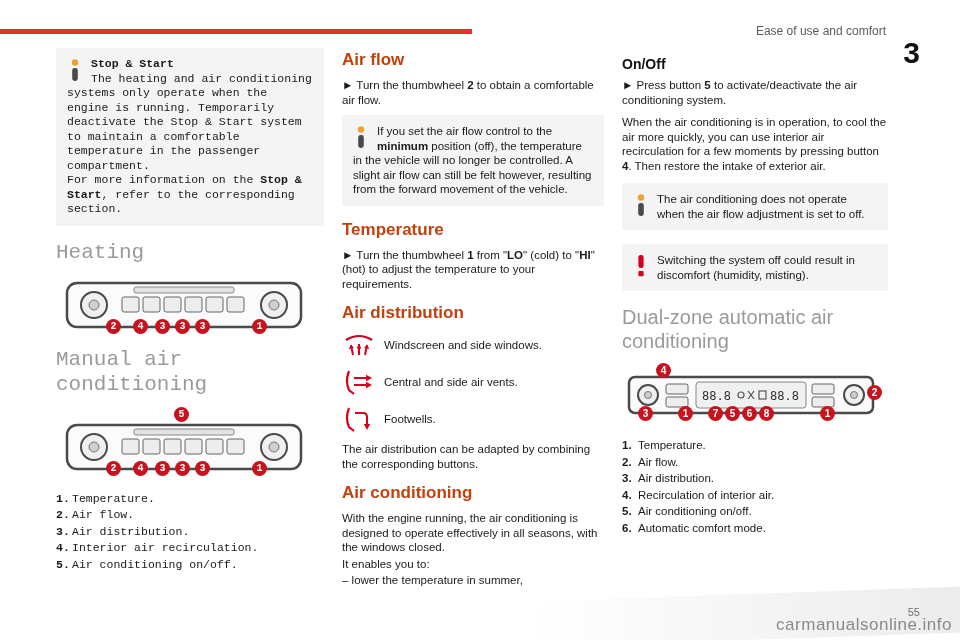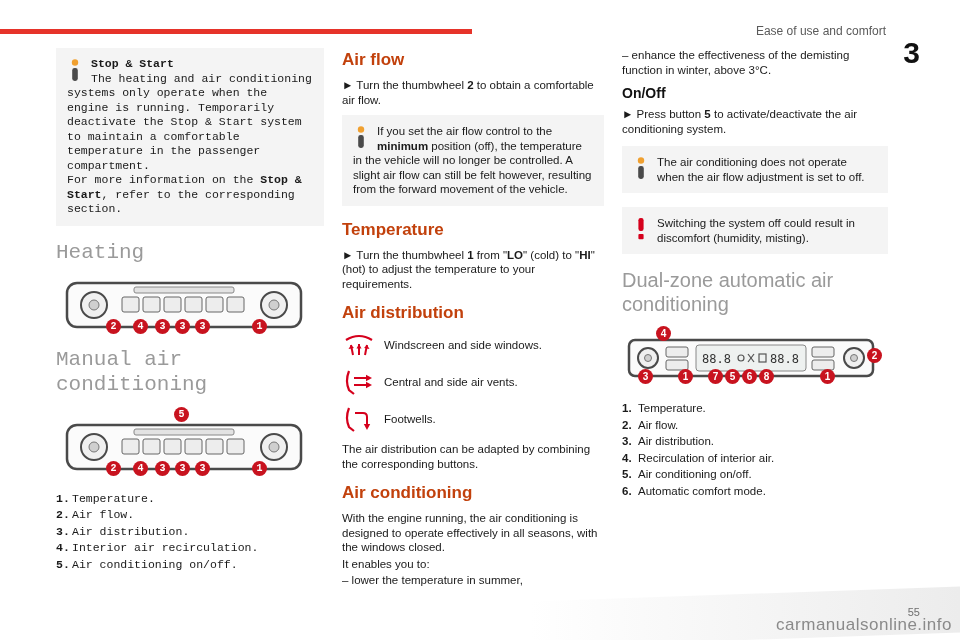--- a/index.html
+++ b/index.html
@@ -189,24 +189,24 @@
   <p class="body" style="margin-top:6px;">The air distribution can be adapted by combining the corresponding buttons.</p>
 
   <div class="h-black" style="margin-top:12px;">Air conditioning</div>
   <p class="body" style="margin-bottom:2px;">With the engine running, the air conditioning is designed to operate effectively in all seasons, with the windows closed.</p>
   <p class="body" style="margin-bottom:2px;">It enables you to:</p>
   <p class="body">–  lower the temperature in summer,</p>
 </div>
 
 <div class="col col3">
 
-  <p class="body">–  enhance the effectiveness of the demisting function in winter, above 3°C.</p>
 
   <div class="h-sub">On/Off</div>
   <p class="body"><span>► Press button </span><b>5</b><span> to activate/deactivate the air conditioning system.</span></p>
+  <p class="body"><span>When the air conditioning is in operation, to cool the air more quickly, you can use interior air recirculation for a few moments by pressing button </span><b>4</b><span>. Then restore the intake of exterior air.</span></p>
 
   <div class="infobox" style="margin-top:10px;">
     <svg class="box-icon" viewBox="0 0 16 24">
       <circle cx="8" cy="4.5" r="3.2" fill="#f0a030"></circle>
       <rect x="5.2" y="10" width="5.6" height="13" rx="2.4" fill="#4a4a4a"></rect>
     </svg>
     <span>The air conditioning does not operate when the air flow adjustment is set to off.</span>
   </div>
 
   <div class="warnbox">

